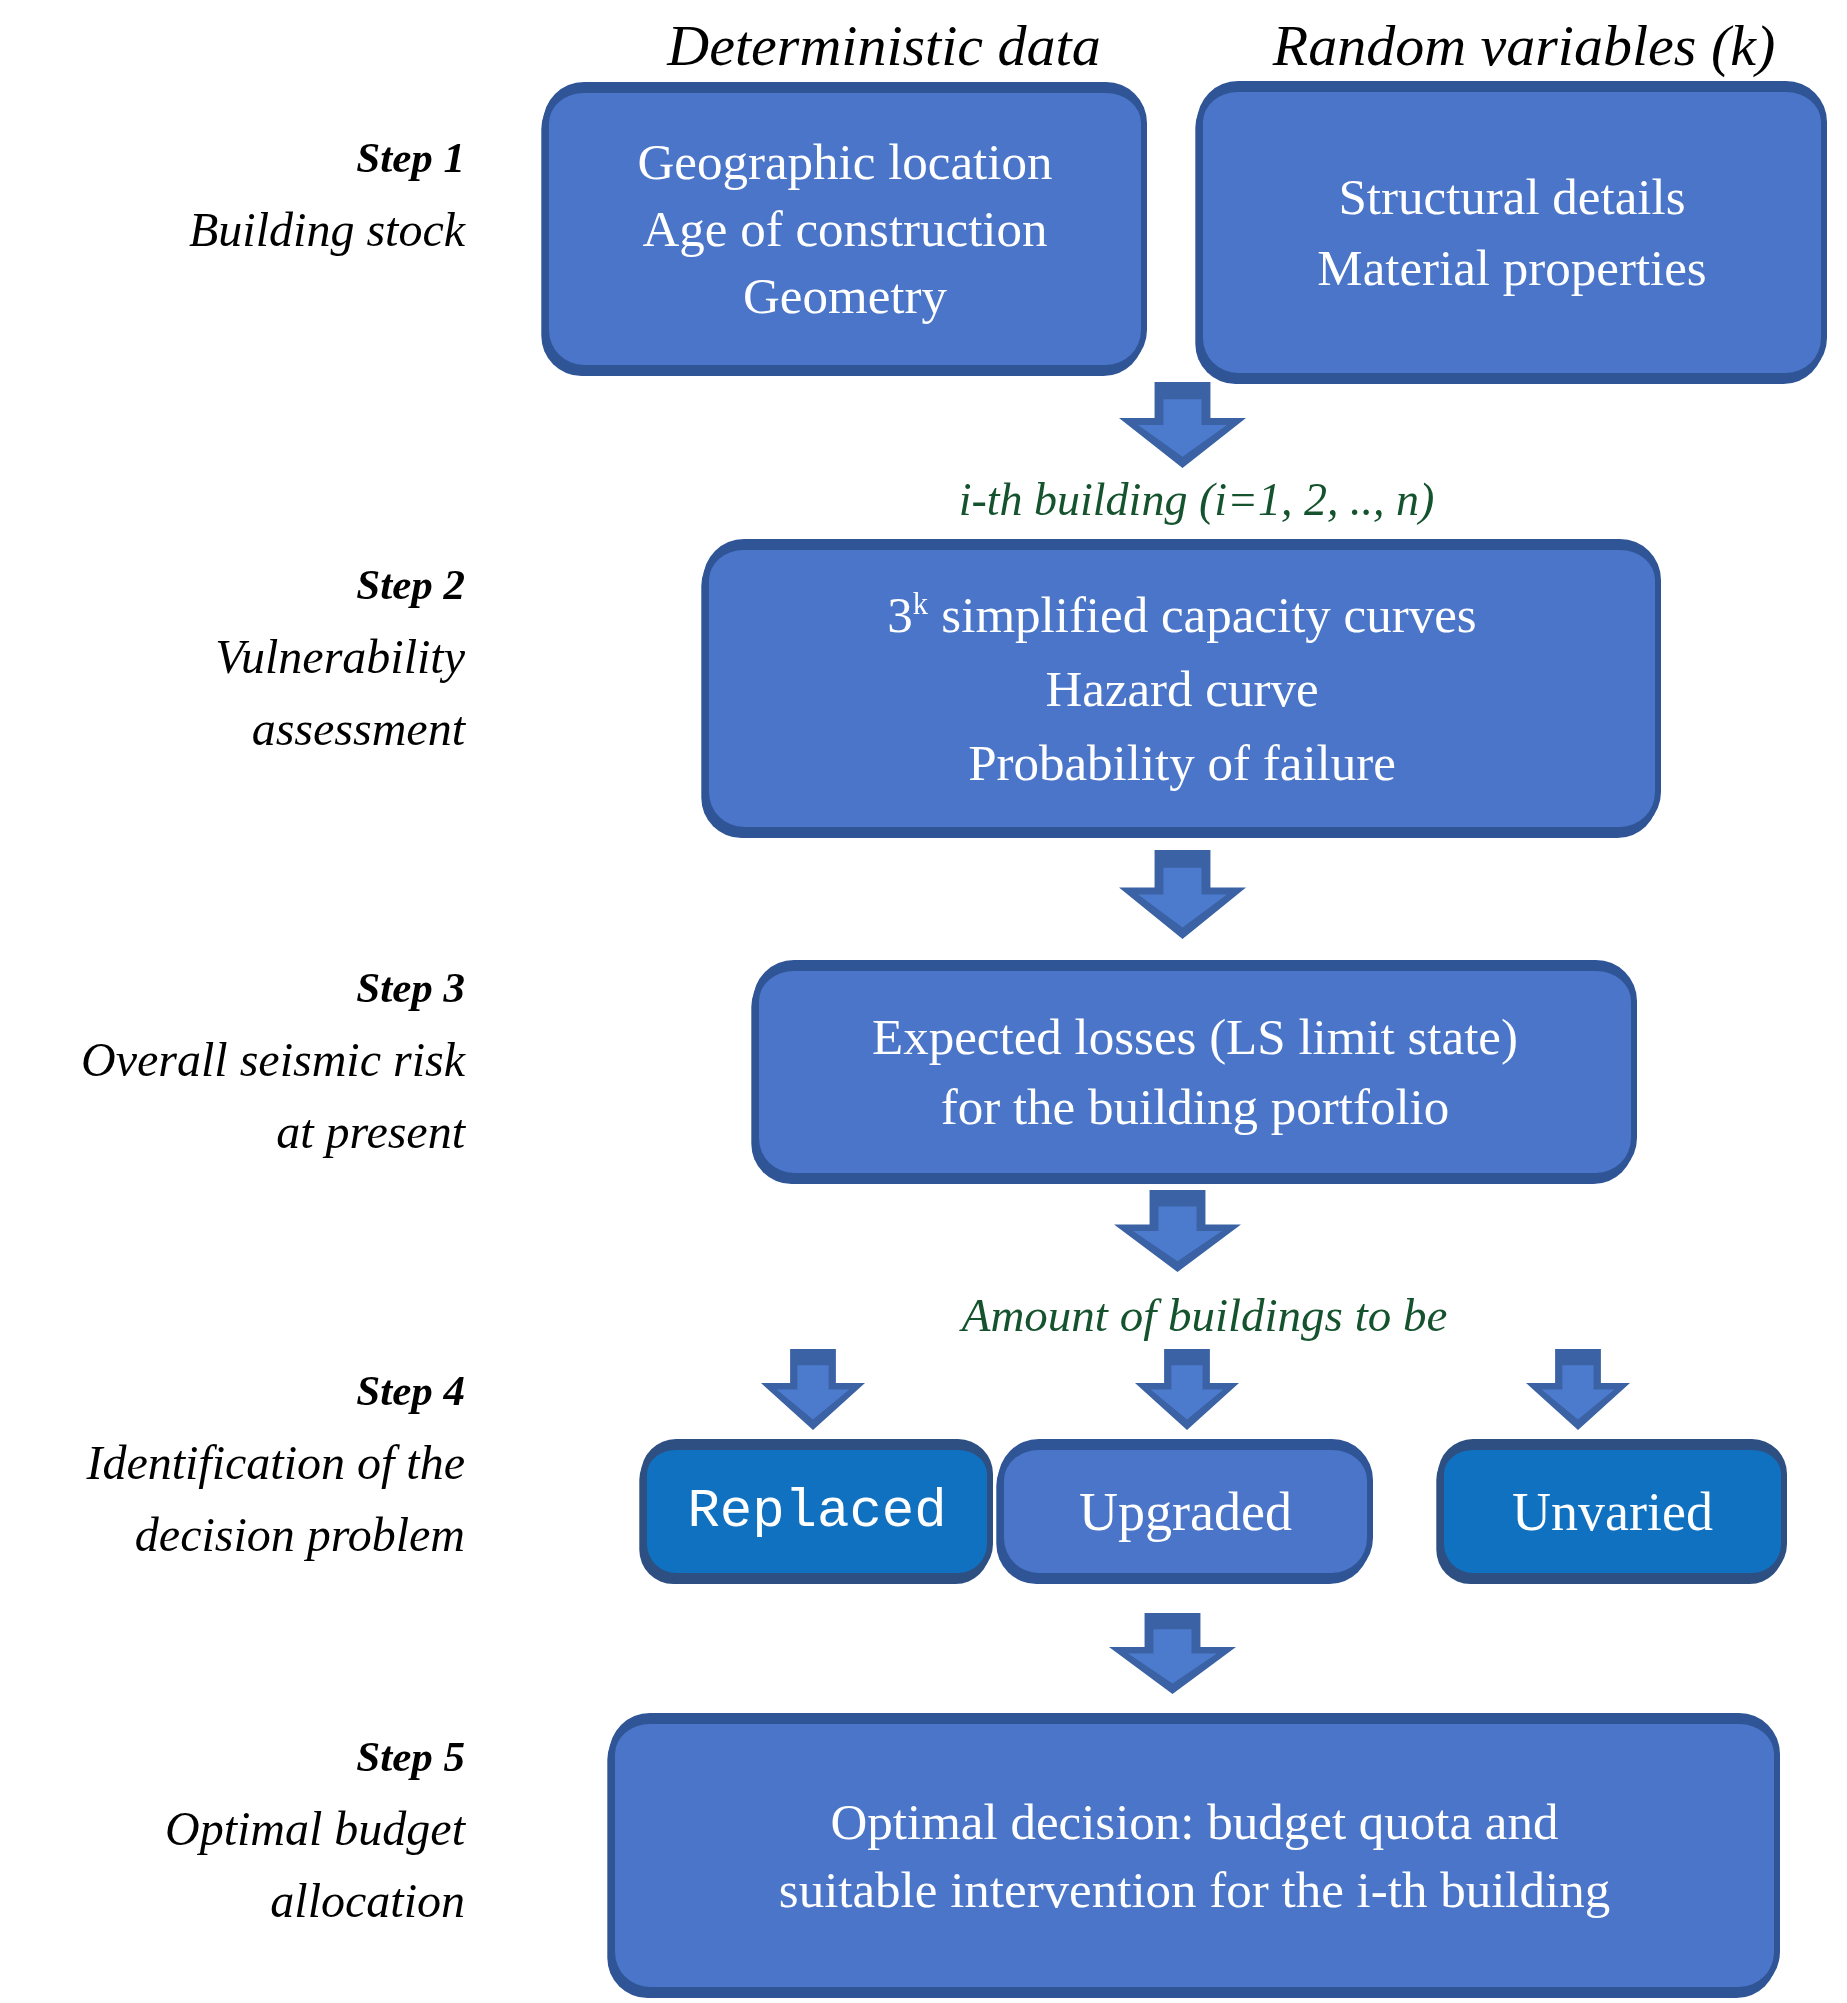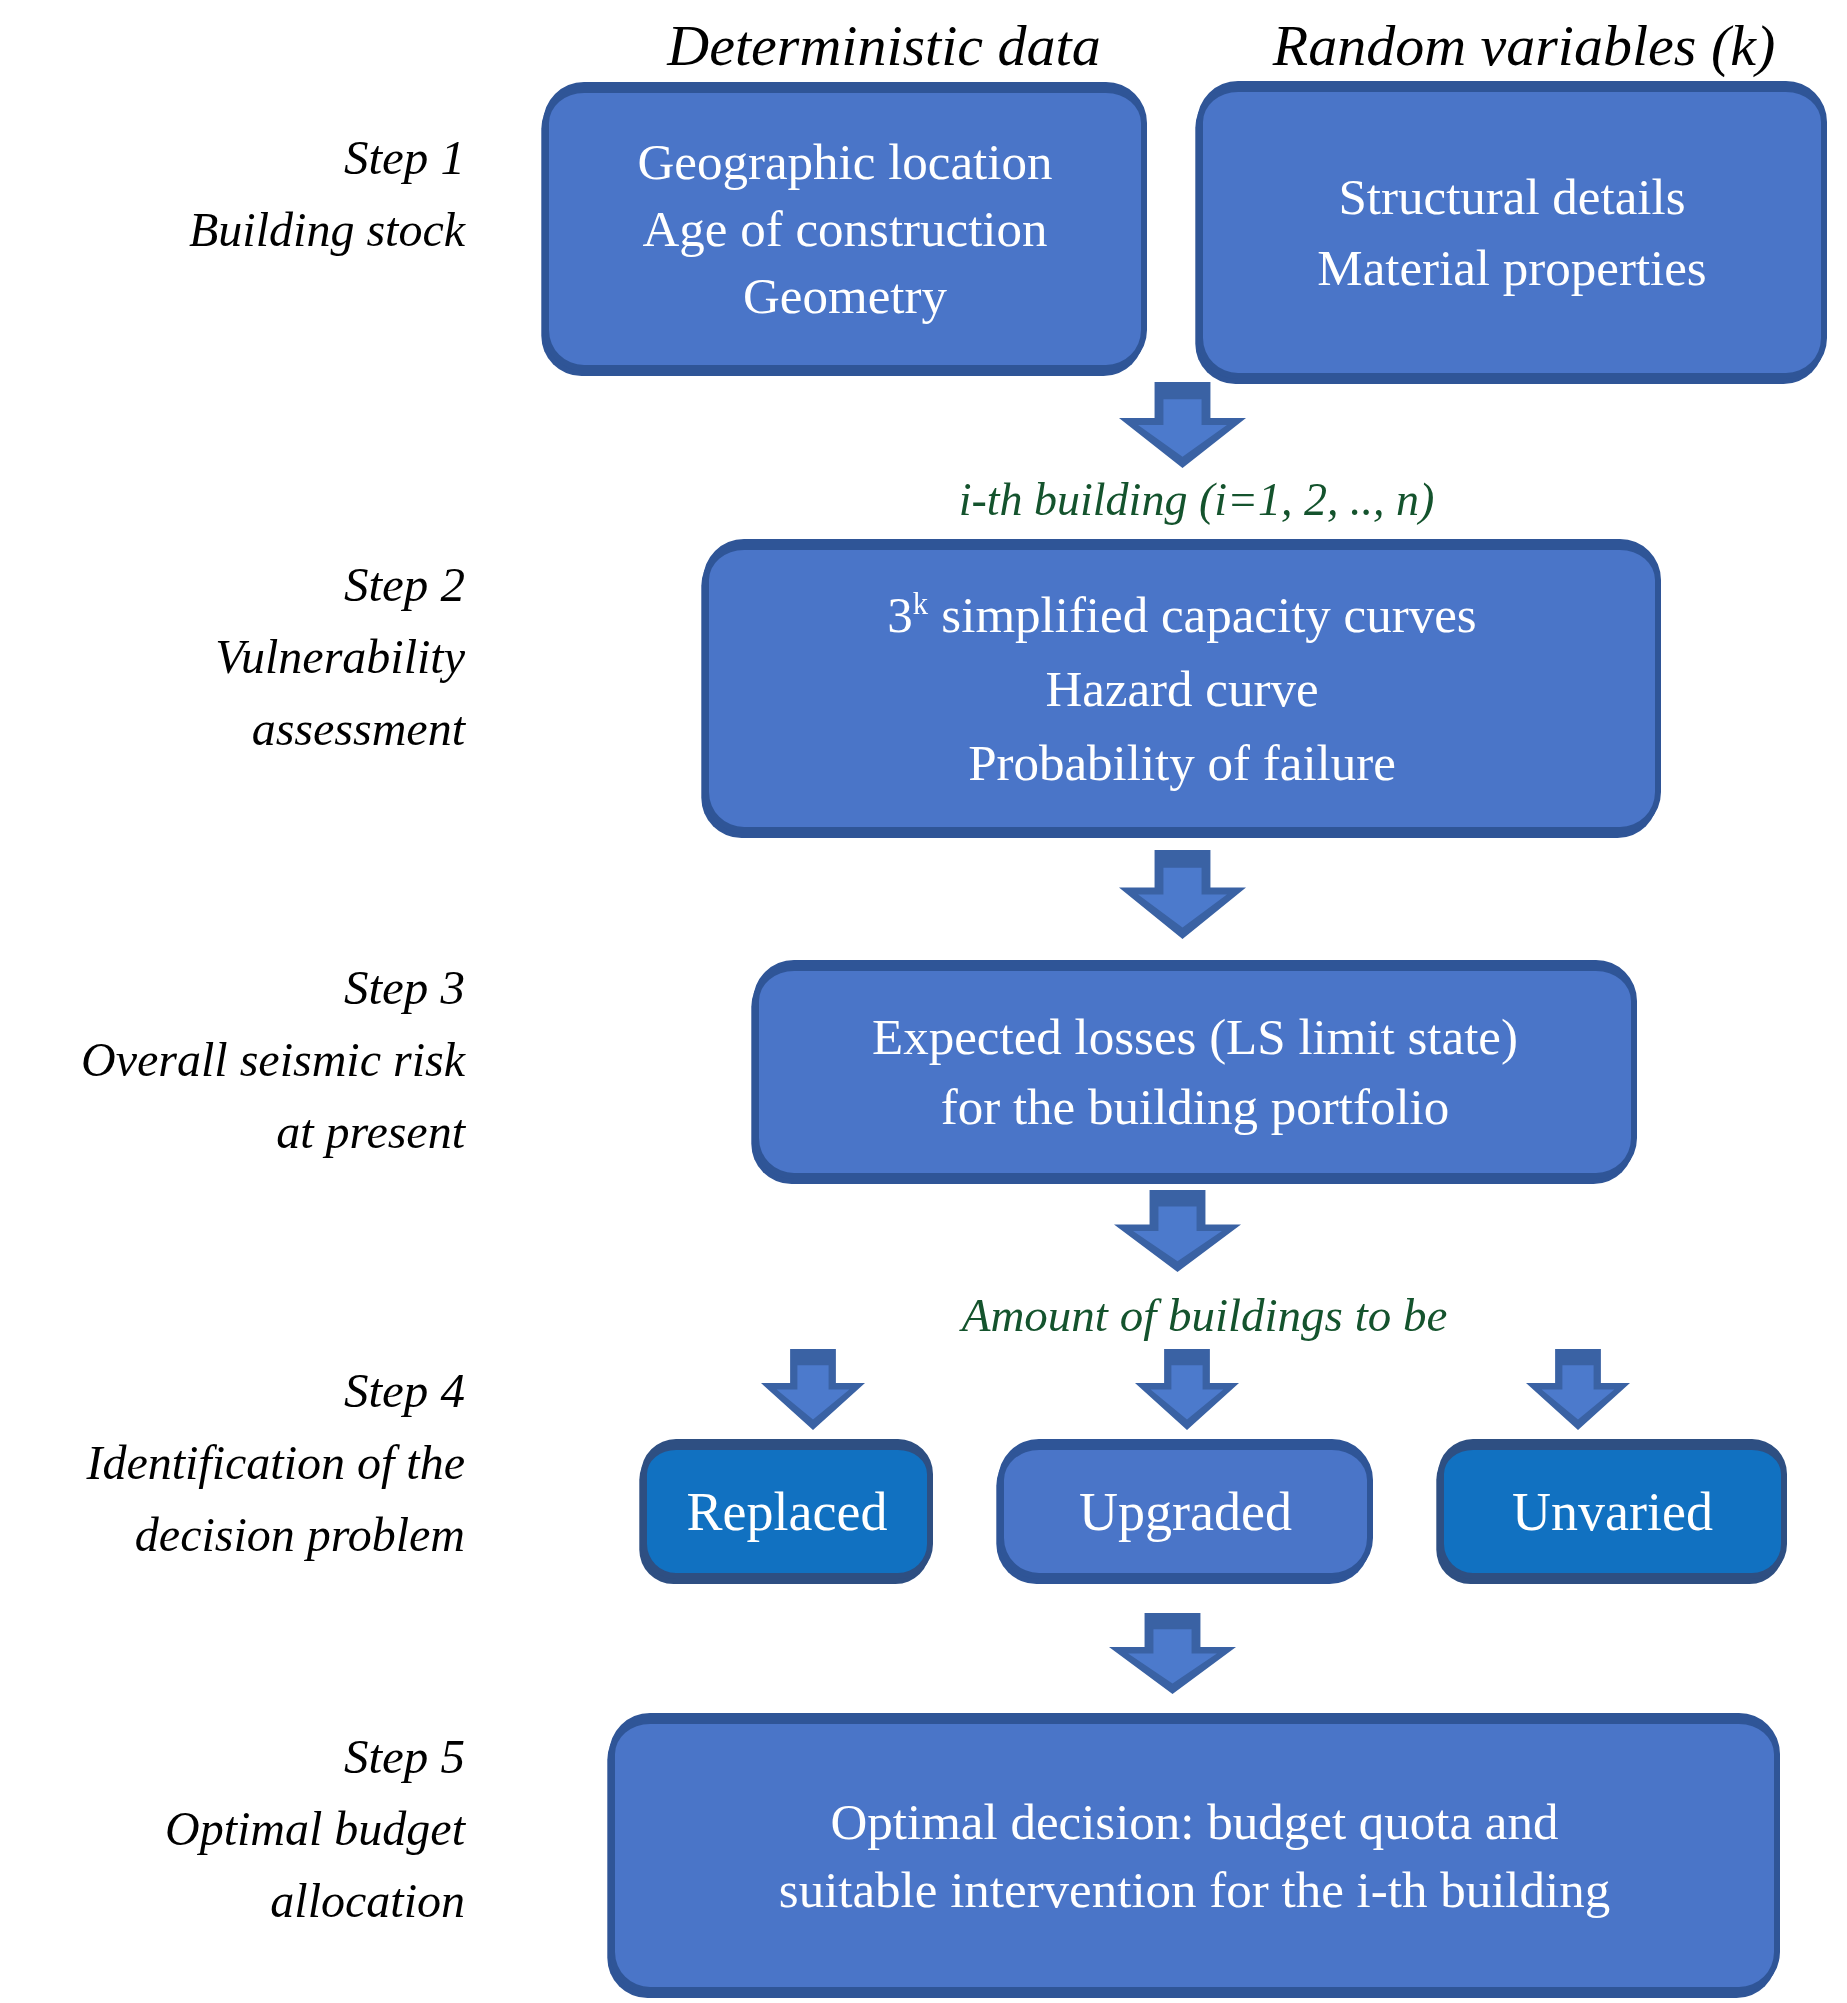--- a/index.html
+++ b/index.html
@@ -22,21 +22,21 @@
   
   .steplabel {
     position:absolute;
     left:0; width:465px;
     text-align:right;
     color:#000;
     font-style:italic;
     font-size:48px;
     line-height:72px;
   }
-  .steplabel .title { font-weight:normal; font-size:49px; }
+  .steplabel .title { font-weight:bold; font-size:43px; }
   
   .box {
     position:absolute;
     box-sizing:border-box;
     background:var(--box-fill, #4A75C8);
     border:6.6px solid var(--box-border, #2F5597);
     border-top-width:11.5px;
     border-radius:41px;
     box-shadow:-2.5px 5.8px 0 -0.8px var(--box-border, #2F5597);
     display:flex;
@@ -149,21 +149,21 @@
   </svg>
   <svg class="arrow" style="left:1135px; top:1349px; width:104px; height:81px;" viewBox="0 0 100 100" preserveAspectRatio="none">
     <path d="M28 0 H72 V42 H100 L50 100 L0 42 H28 Z" style="fill:var(--arrow-dark,#3A62A4)"></path>
     <path d="M35 20 H65 V50 H85 L50 87 L15 50 H35 Z" style="fill:var(--arrow-light,#4C7ACC)"></path>
   </svg>
   <svg class="arrow" style="left:1526px; top:1349px; width:104px; height:81px;" viewBox="0 0 100 100" preserveAspectRatio="none">
     <path d="M28 0 H72 V42 H100 L50 100 L0 42 H28 Z" style="fill:var(--arrow-dark,#3A62A4)"></path>
     <path d="M35 20 H65 V50 H85 L50 87 L15 50 H35 Z" style="fill:var(--arrow-light,#4C7ACC)"></path>
   </svg>
 
-  <div class="box box-bright box-decision" style="left:641px; top:1439px; width:292px; height:140px;">
+  <div class="box box-bright box-decision" style="left:641px; top:1439px; width:352px; height:140px;font-family:Liberation Mono, monospace;">
     <div>Replaced</div>
   </div>
   <div class="box box-decision" style="left:998px; top:1439px; width:375px; height:140px;">
     <div>Upgraded</div>
   </div>
   <div class="box box-bright box-decision" style="left:1404px; top:1439px; width:349px; height:140px;margin-left:34px;">
     <div>Unvaried</div>
   </div>
 
   <svg class="arrow" style="left:1109px; top:1613px; width:127px; height:81px;" viewBox="0 0 100 100" preserveAspectRatio="none">

